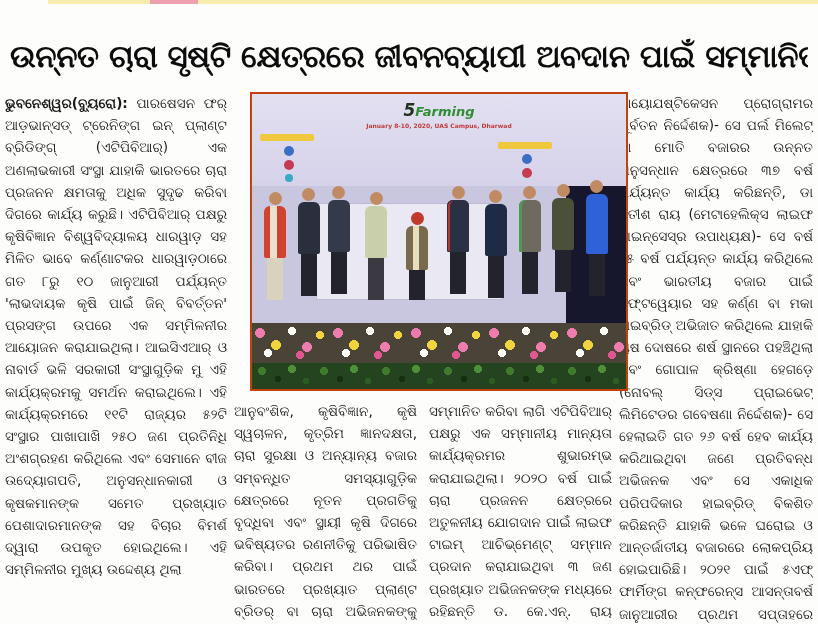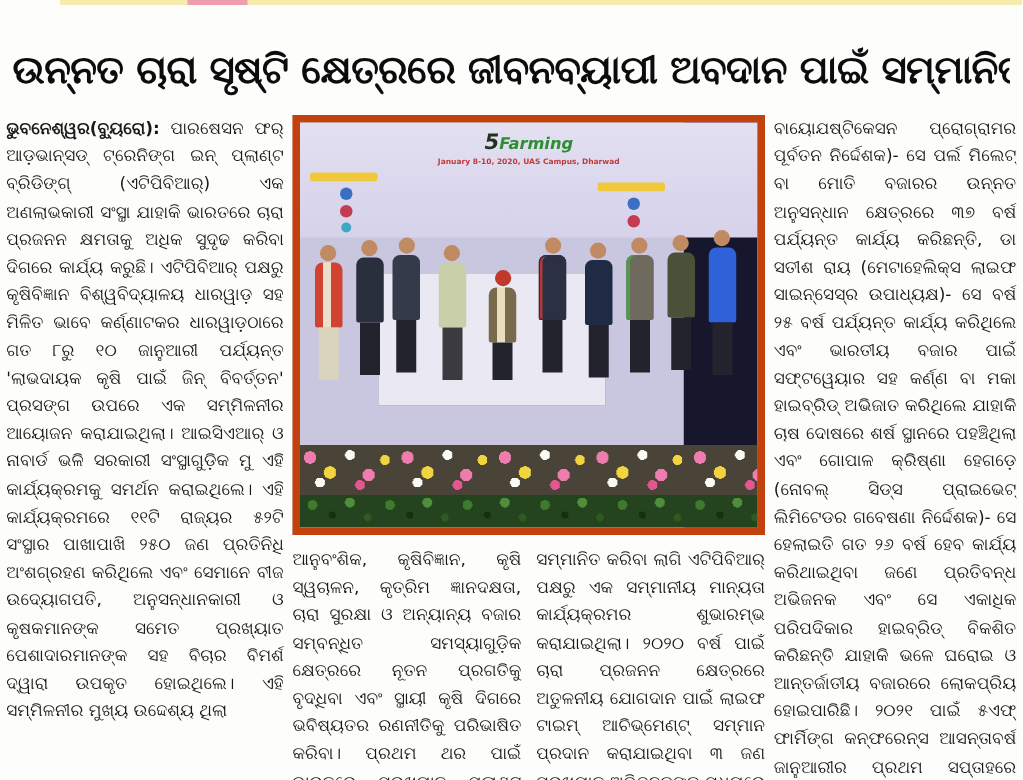--- a/index.html
+++ b/index.html
@@ -20,22 +20,22 @@
   .content { position:absolute; left:5px; right:5px; top:92px; bottom:0;
     display:grid; grid-template-columns:222px 378px 194px; column-gap:7px; }
   .col p, .col { font-size:13.6px; line-height:22.2px; color:#191919; text-align:justify; }
   .col { overflow:hidden; }
   .dateline { font-weight:700; }
 
   .middle { display:flex; flex-direction:column; }
   .mid-cols { display:grid; grid-template-columns:1fr 1fr; column-gap:12px; margin-top:9px; flex:1; overflow:hidden; }
 
   
-  .photo { position:relative; width:100%; height:336px; background:#c9c6e0;
-    border:6px solid #c2410c; overflow:hidden; }
+  .photo { position:relative; width:100%; height:299px; background:#c9c6e0;
+    border:2px solid #c2410c; overflow:hidden;margin-left:16px; }
   .photo-banner { position:absolute; left:0; top:0; right:0; height:92px;
     background:linear-gradient(180deg,#e3e0f2 0%,#d5d2ea 100%); text-align:center; }
   .logo5f { margin-top:6px; font-style:italic; }
   .logo5f .l5 { font-size:17px; font-weight:800; color:#23321f; }
   .logo5f .lf { font-size:13px; font-weight:700; color:#2f8d33; }
   .banner-title { font-size:12.5px; font-weight:800; color:#1e6b24; letter-spacing:0.2px; }
   .banner-sub { font-size:6px; font-weight:700; color:#c03a3a; margin-top:2px; }
 
   .sponsor { position:absolute; width:58px; }
   .sponsor.left { left:8px; top:40px; }

